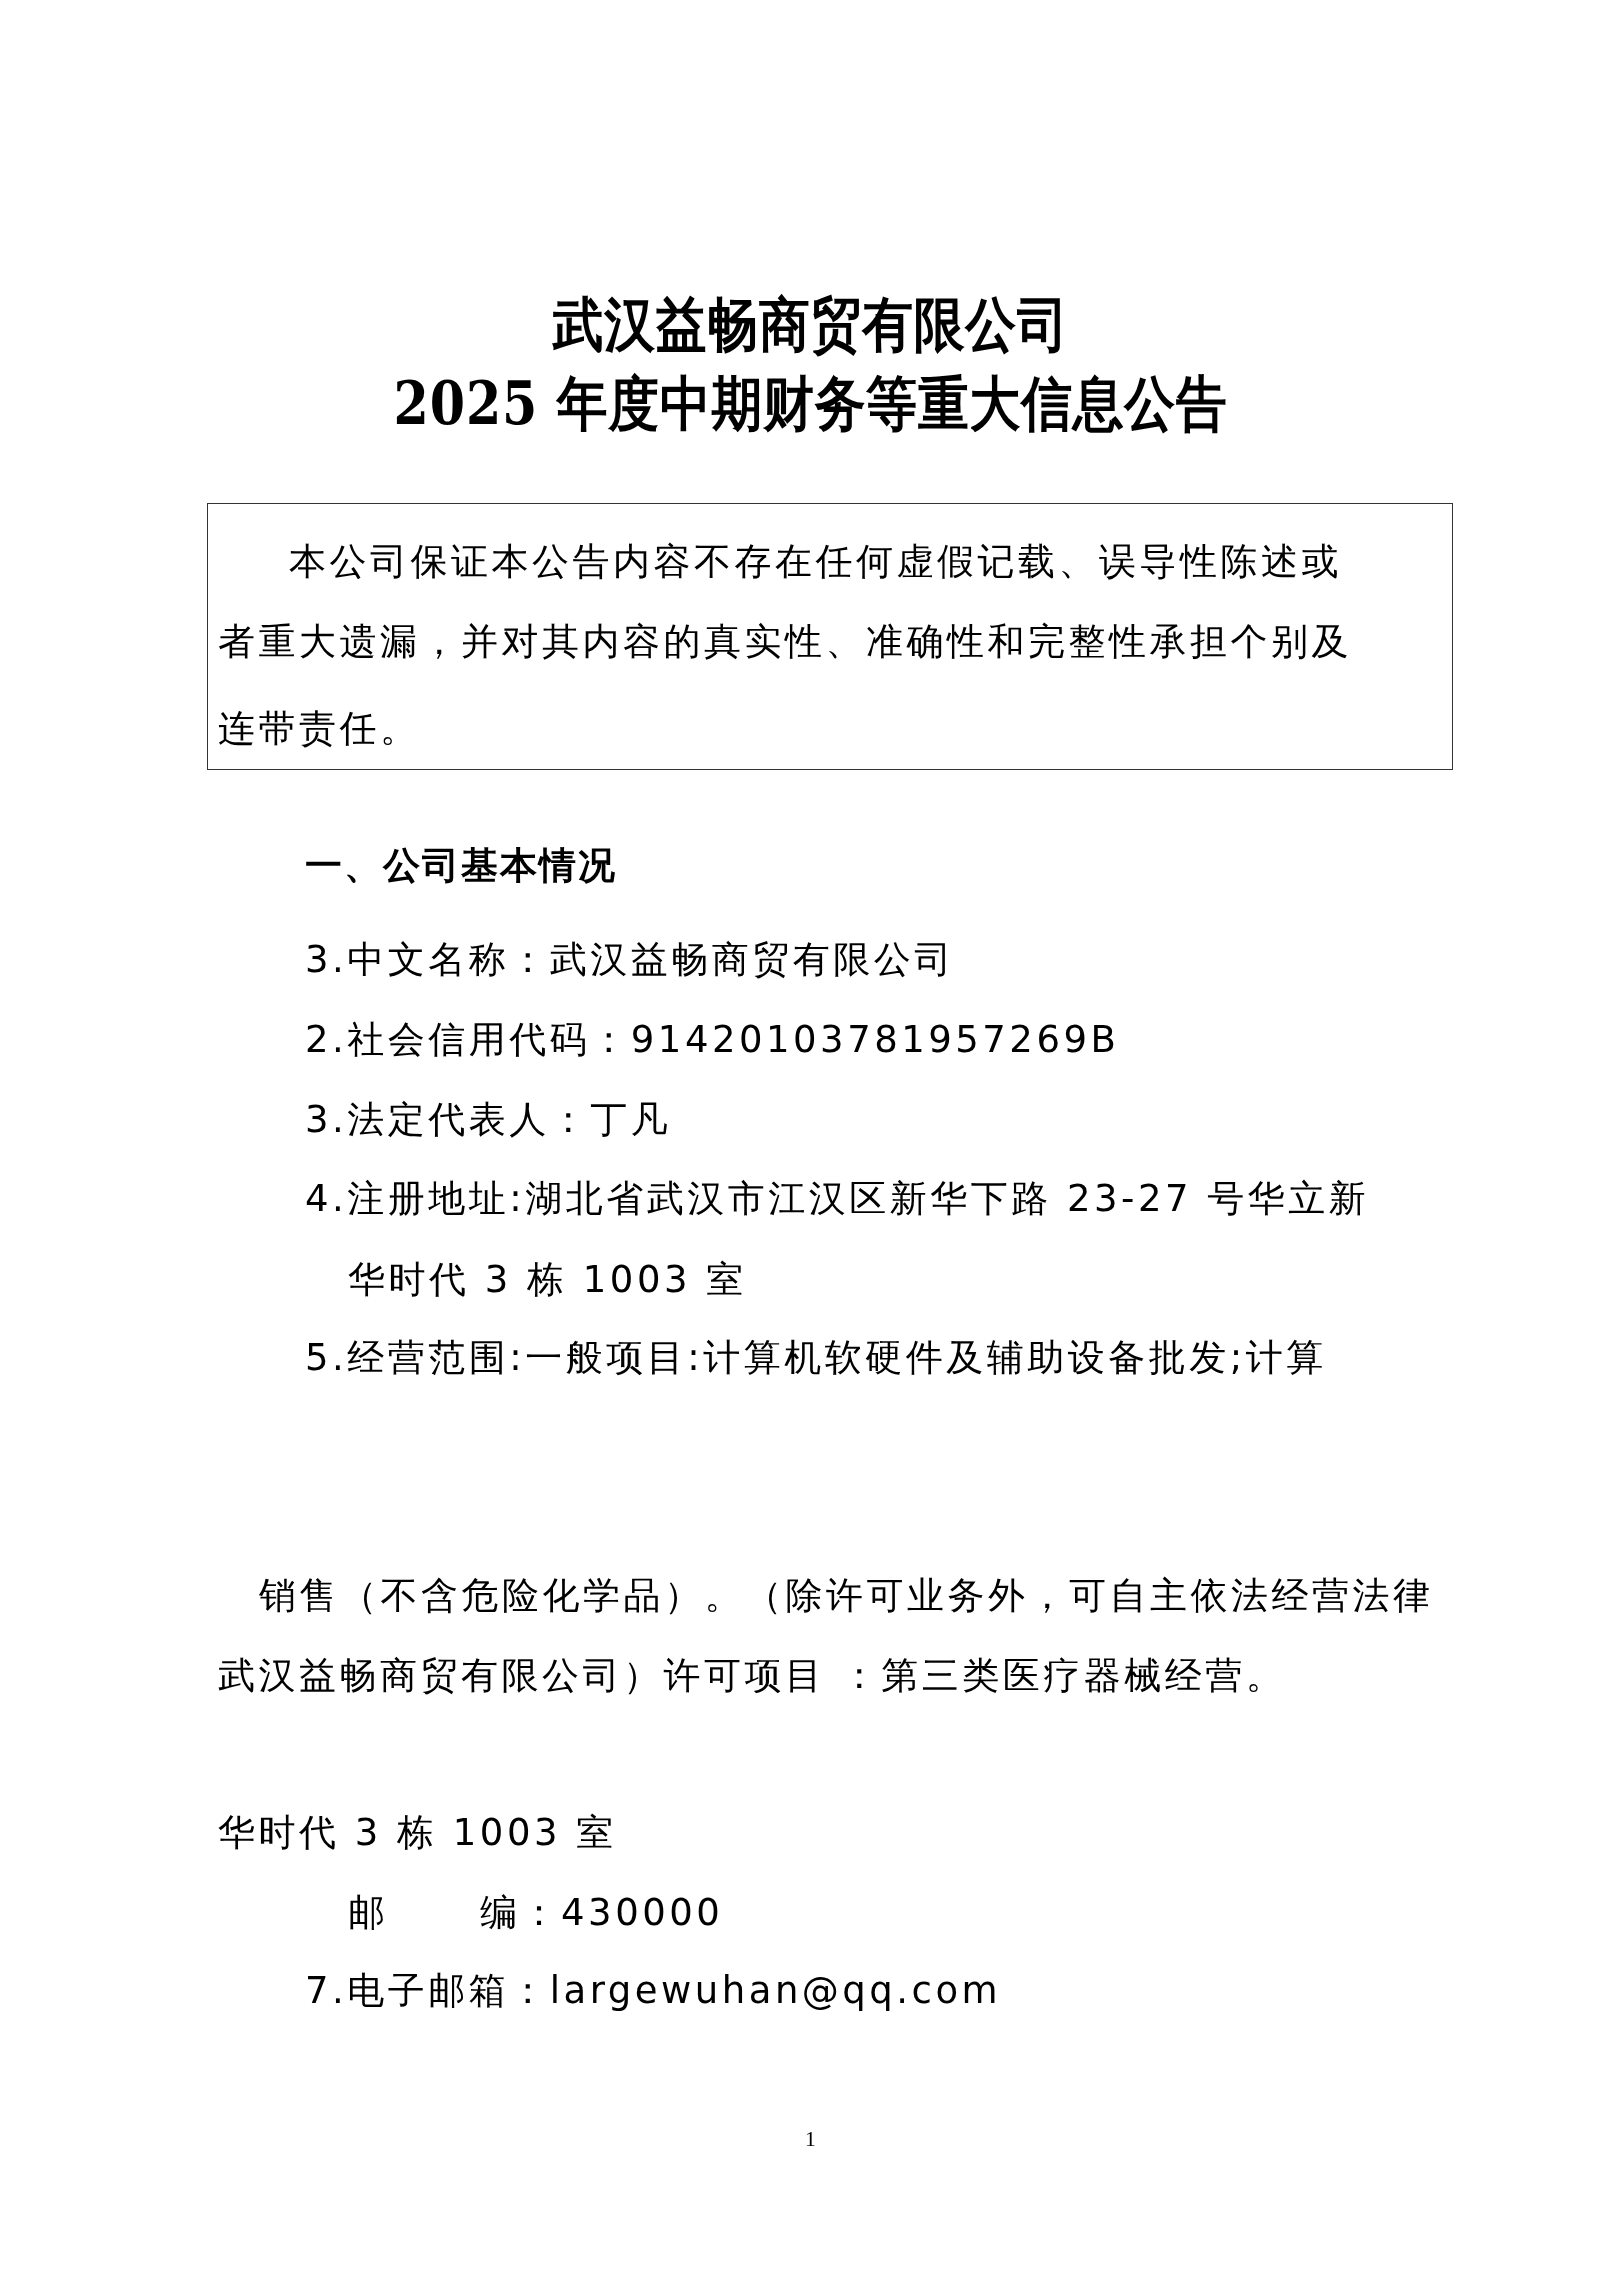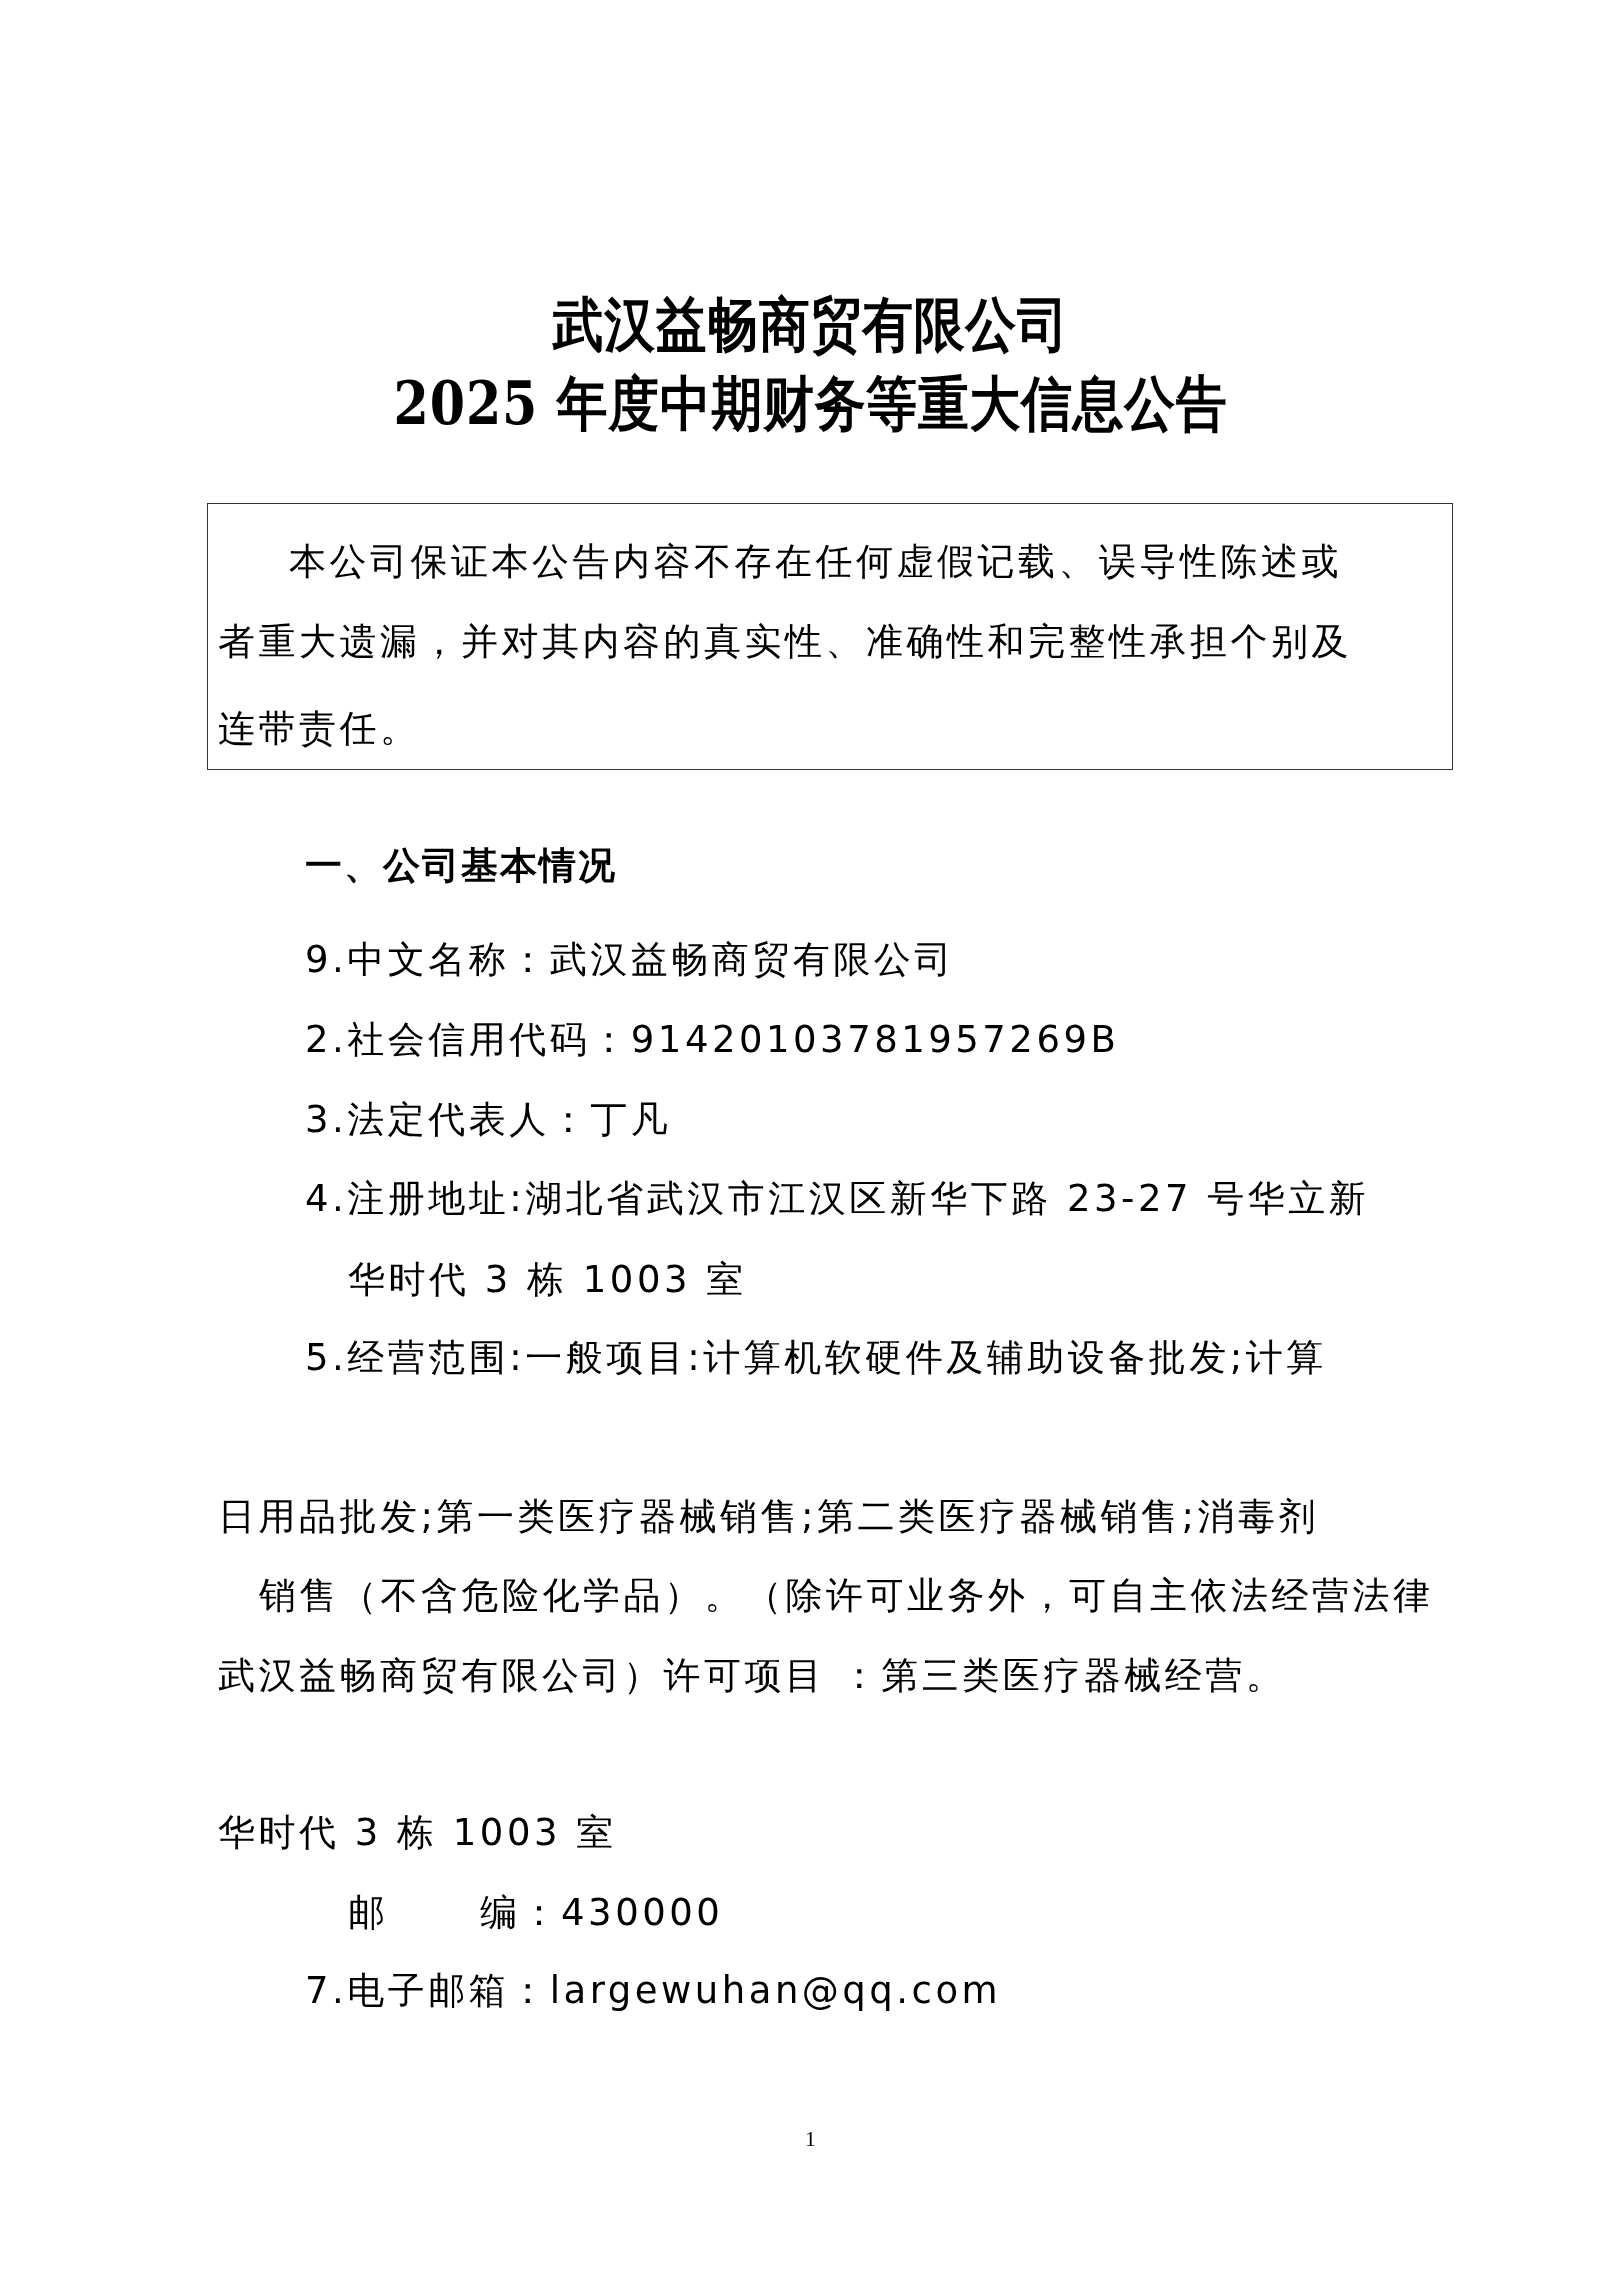--- a/index.html
+++ b/index.html
@@ -27,29 +27,28 @@
   <div class="title l1">武汉益畅商贸有限公司</div>
   <div class="title l2">2025 年度中期财务等重大信息公告</div>
 
   <div class="notice-box"></div>
   <div class="line" style="left:289px; top:537px;">本公司保证本公告内容不存在任何虚假记载、误导性陈述或</div>
   <div class="line" style="left:218px; top:617px;">者重大遗漏，并对其内容的真实性、准确性和完整性承担个别及</div>
   <div class="line" style="left:218px; top:704px;">连带责任。</div>
 
   <div class="heading" style="left:305px; top:841px;">一、公司基本情况</div>
 
-  <div class="line" style="left:305px; top:935px;">9.中文名称：武汉益畅商贸有限公司</div>
+  <div class="line" style="left:305px; top:935px;">3.中文名称：武汉益畅商贸有限公司</div>
   <div class="line" style="left:305px; top:1015px;">2.社会信用代码：91420103781957269B</div>
   <div class="line" style="left:305px; top:1095px;">3.法定代表人：丁凡</div>
 
   <div class="line" style="left:305px; top:1174px;">4.注册地址:湖北省武汉市江汉区新华下路 23-27 号华立新</div>
   <div class="line" style="left:348px; top:1255px;">华时代 3 栋 1003 室</div>
 
   <div class="line" style="left:305px; top:1333px;">5.经营范围:一般项目:计算机软硬件及辅助设备批发;计算</div>
-  <div class="line" style="left:218px; top:1492px;">日用品批发;第一类医疗器械销售;第二类医疗器械销售;消毒剂</div>
   <div class="line" style="left:218px; top:1571px;margin-left:41px;">销售（不含危险化学品）。（除许可业务外，可自主依法经营法律</div>
   <div class="line" style="left:218px; top:1651px;">武汉益畅商贸有限公司）许可项目 ：第三类医疗器械经营。</div>
 
   <div class="line" style="left:218px; top:1808px;">华时代 3 栋 1003 室</div>
 
   <div class="line" style="left:348px; top:1888px;">邮      编：430000</div>
   <div class="line" style="left:305px; top:1966px;">7.电子邮箱：largewuhan@qq.com</div>
 
   <div class="pagenum">1</div>
 </div>

